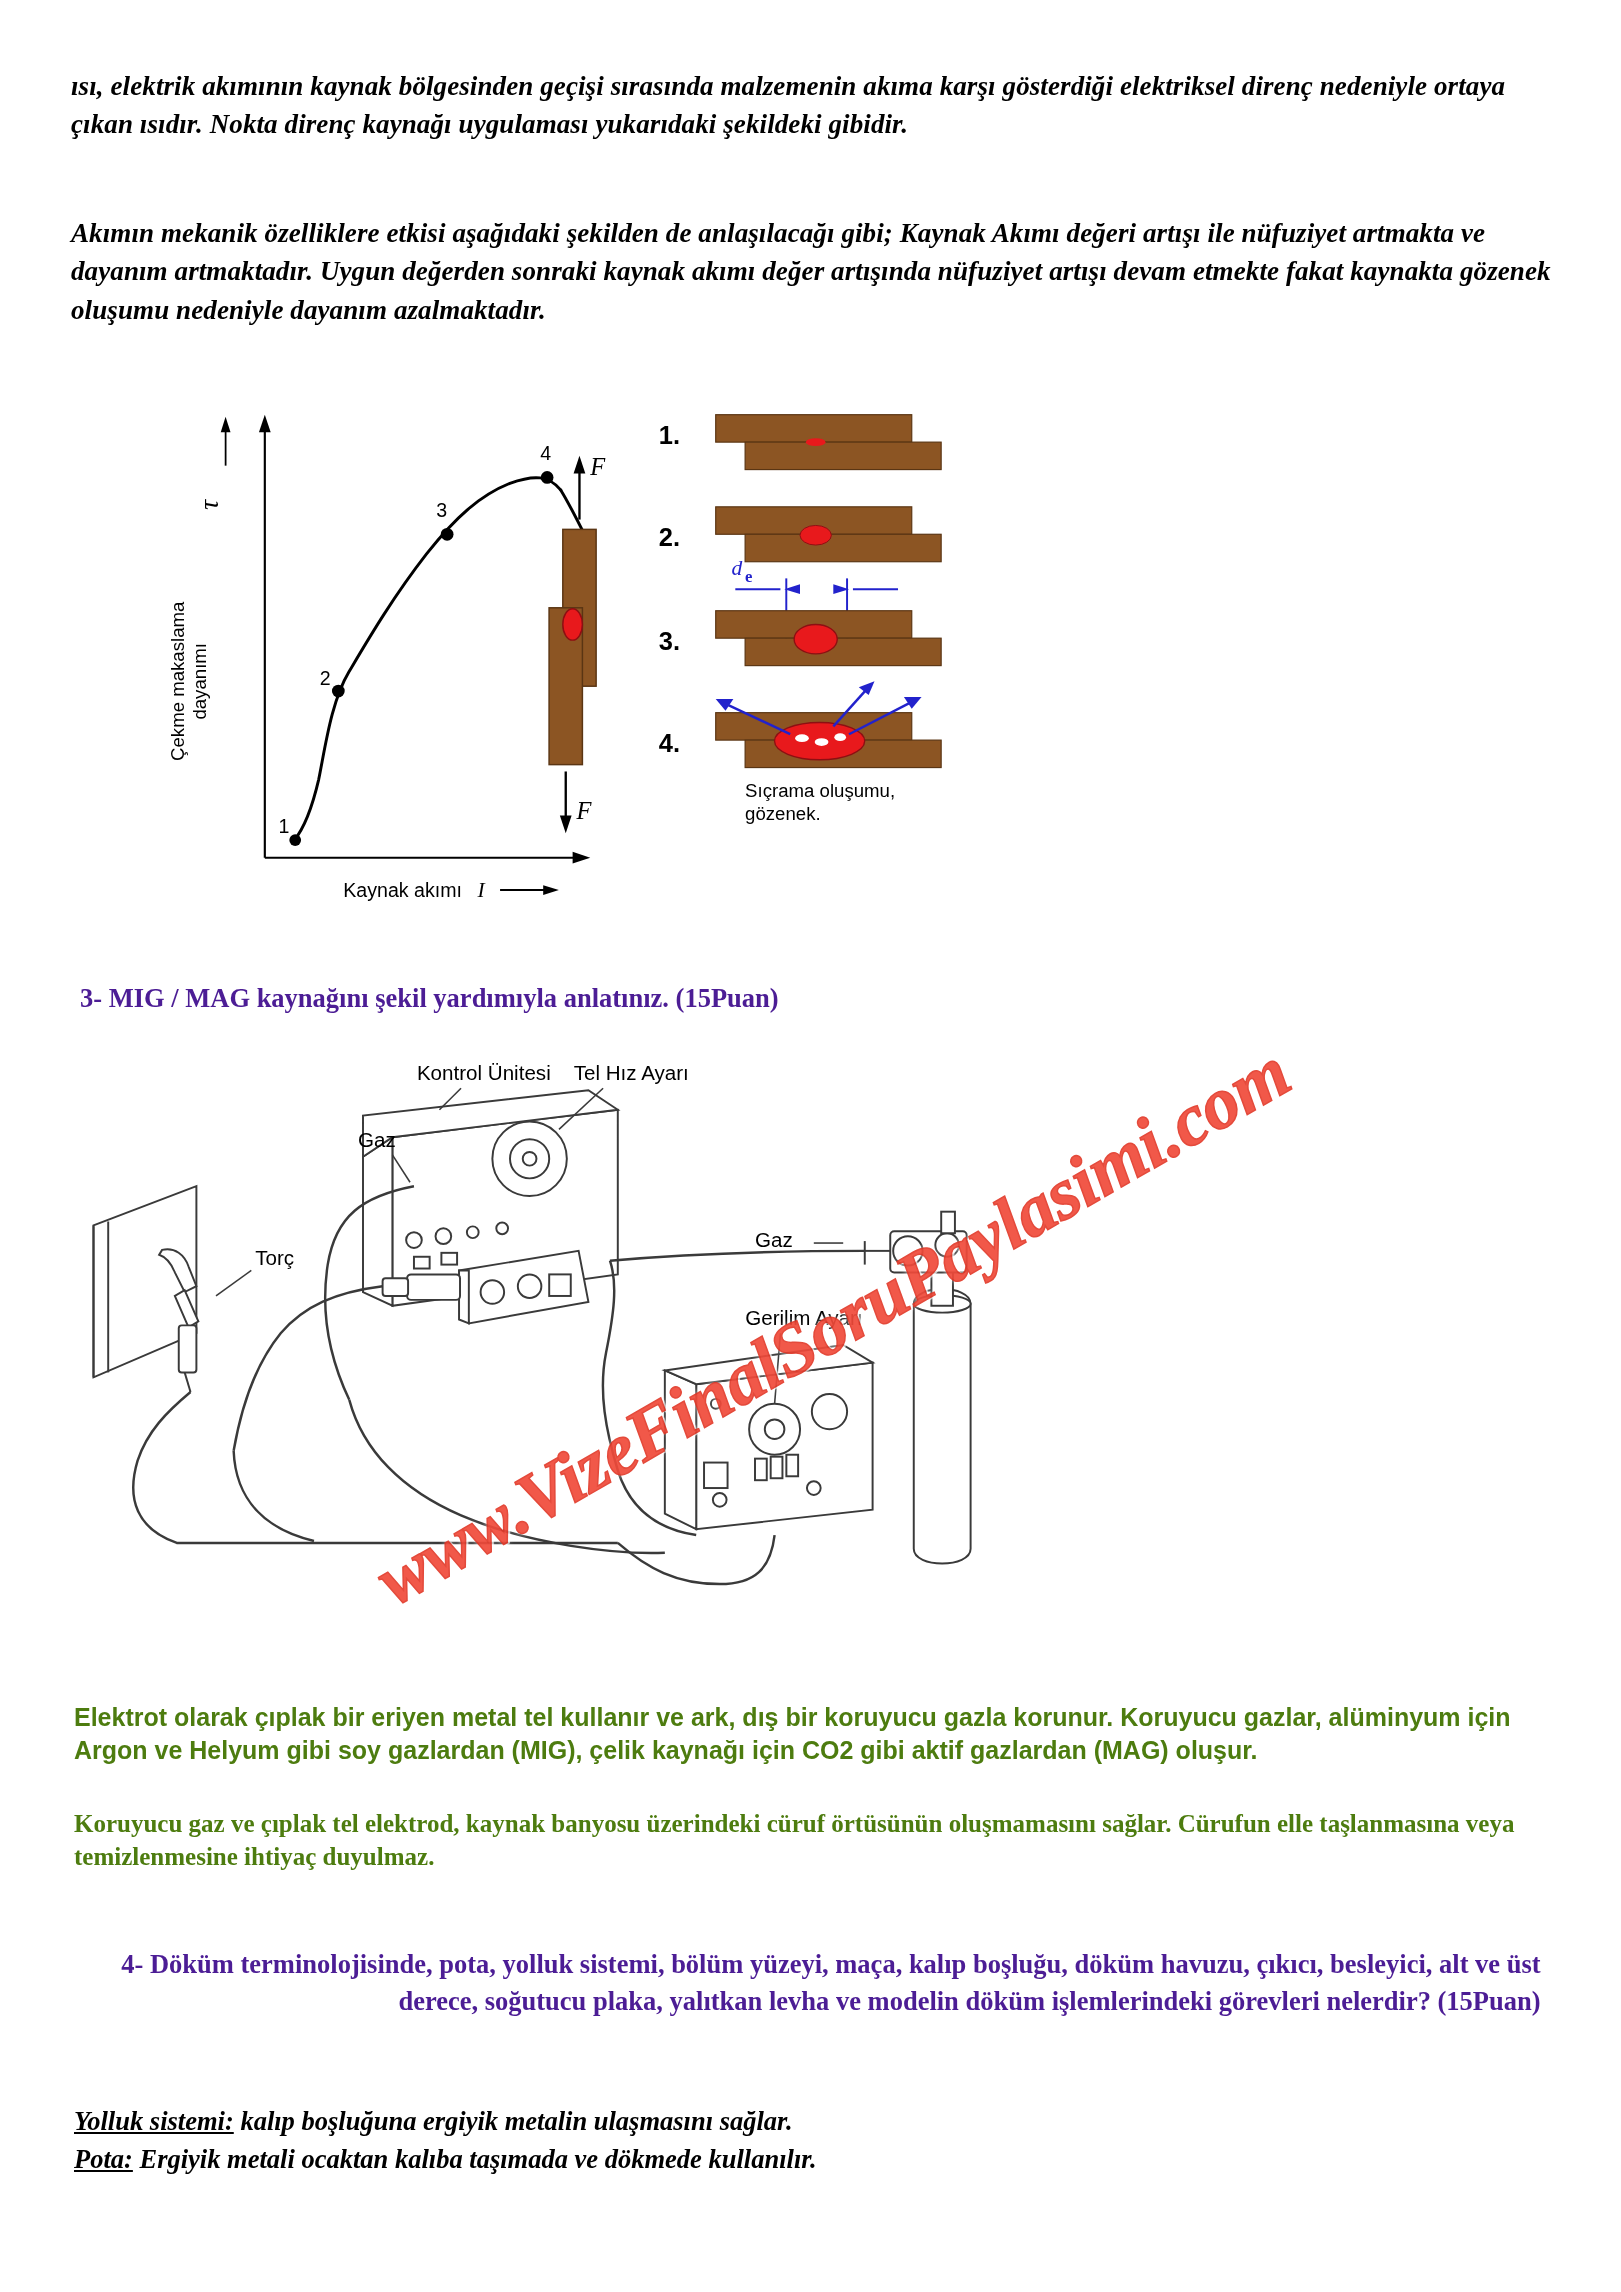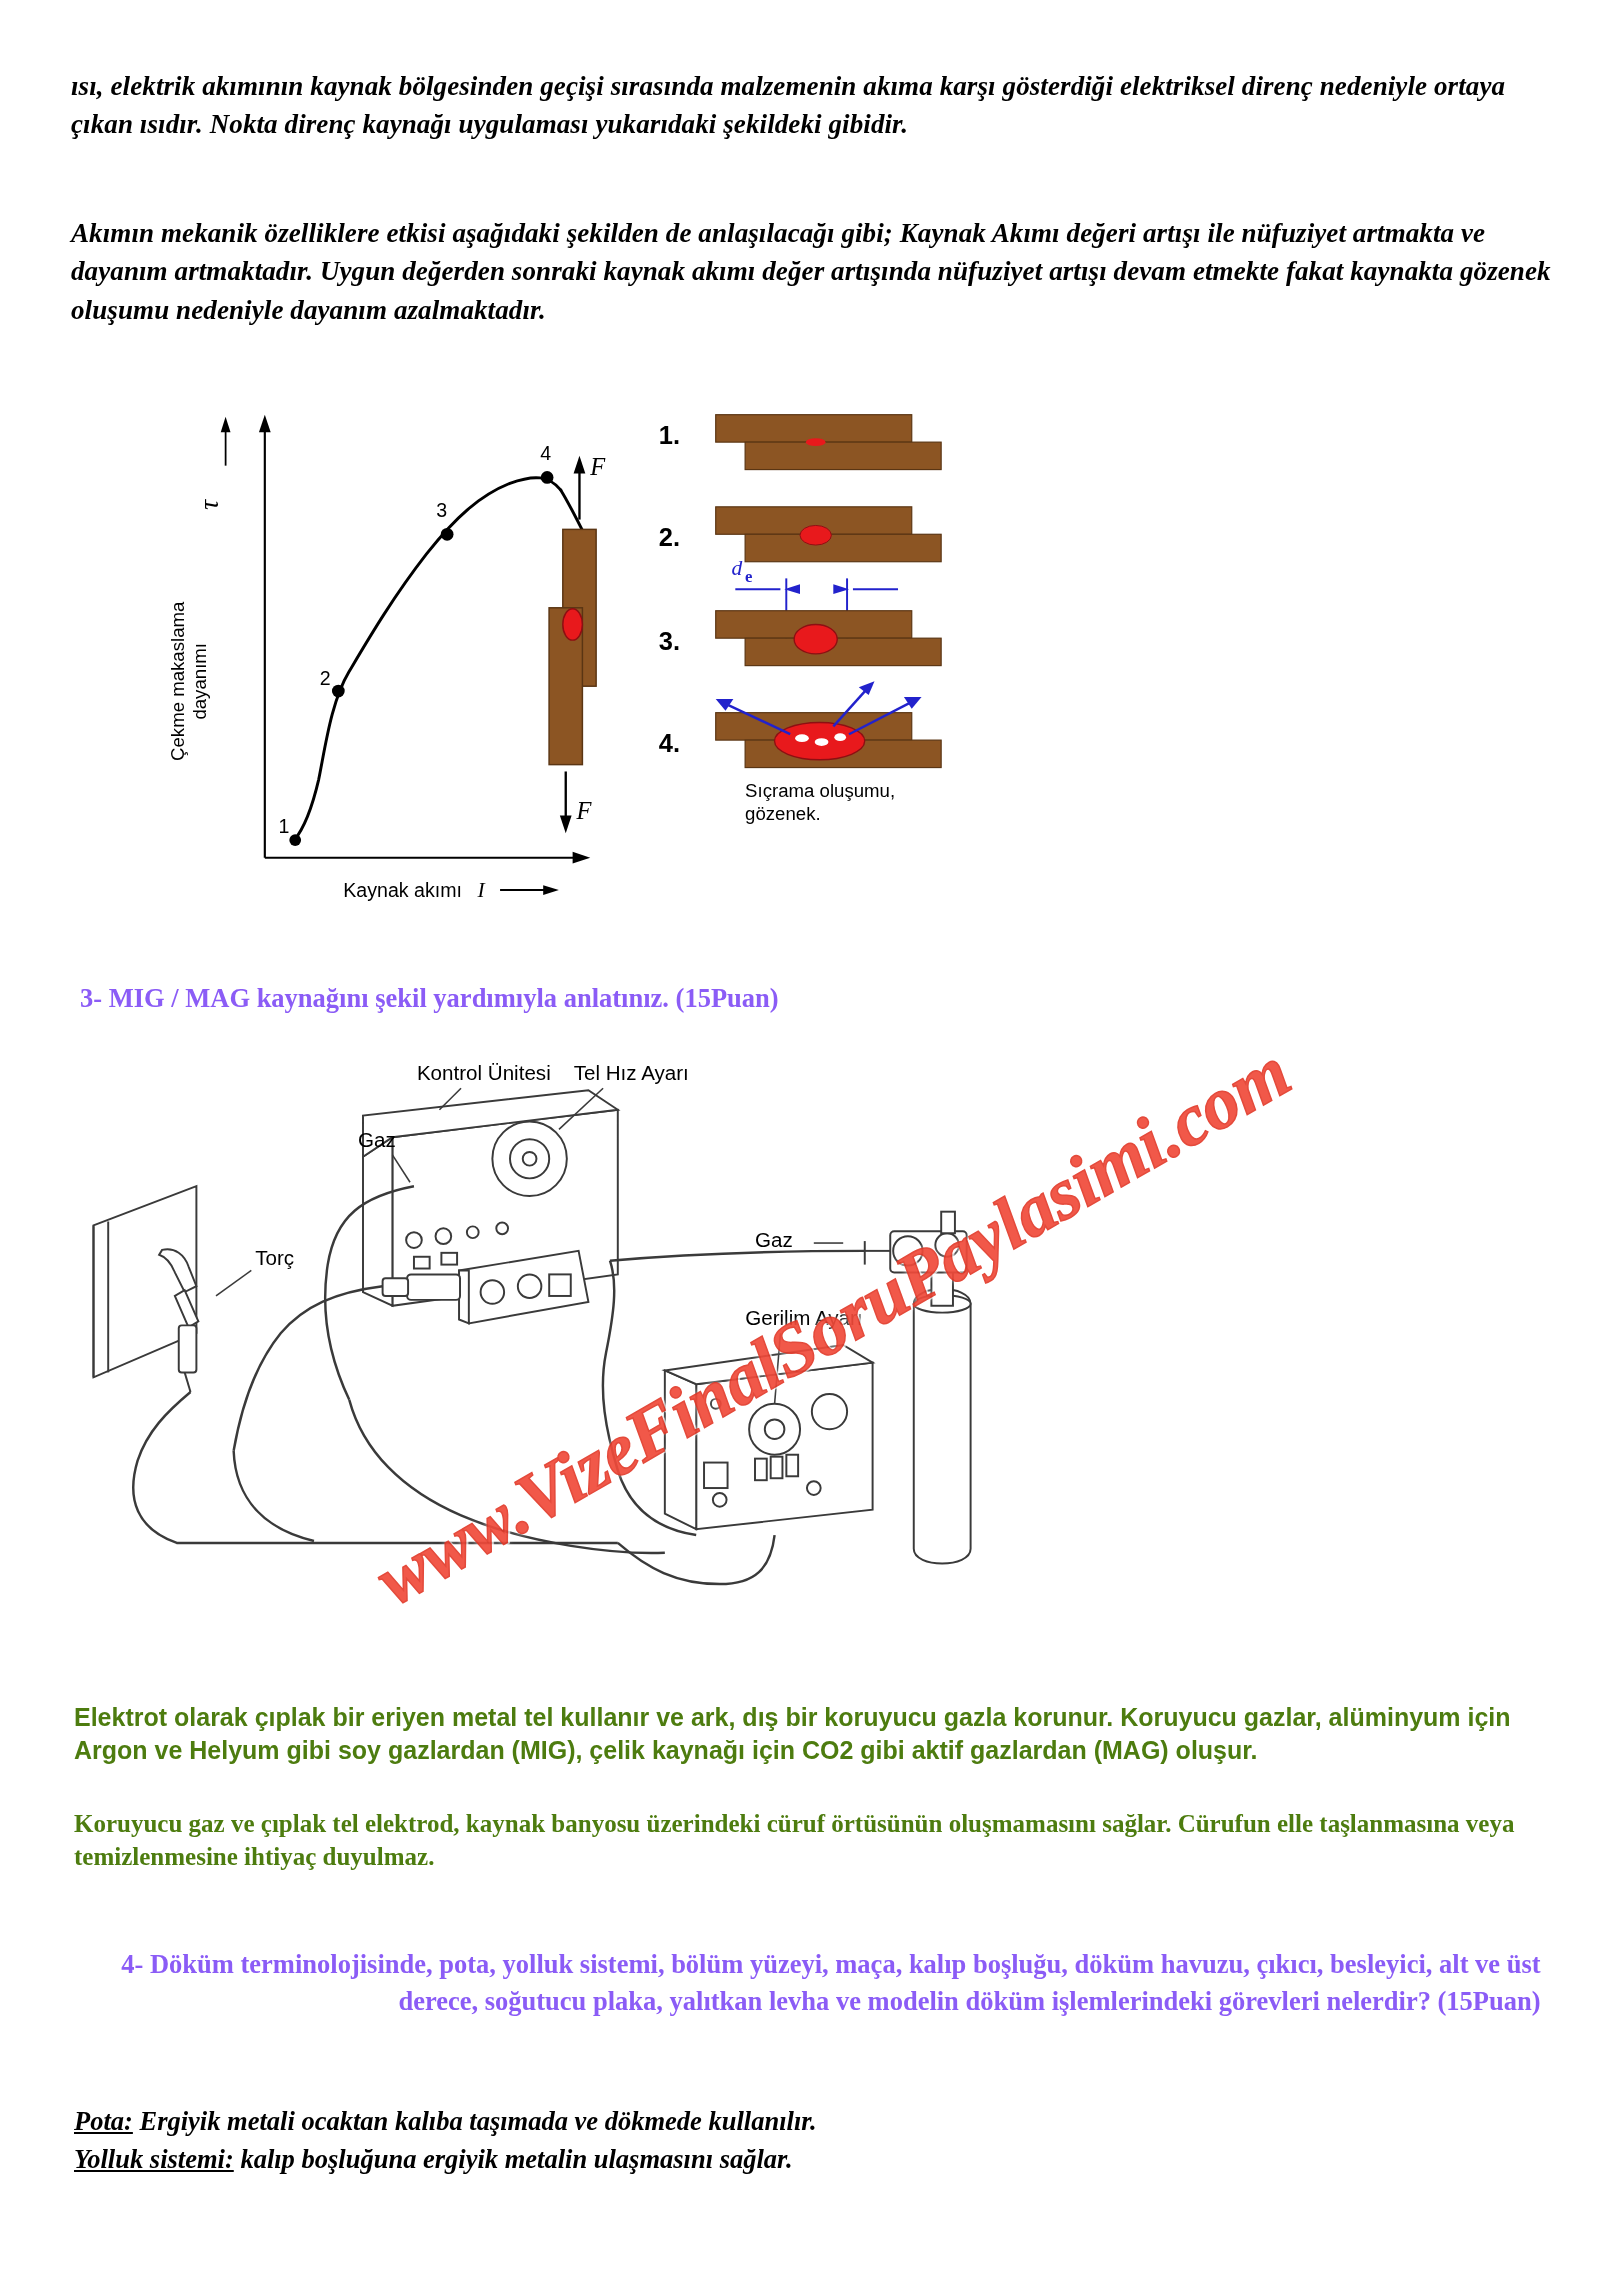--- a/index.html
+++ b/index.html
@@ -37,21 +37,21 @@
   }
   .para-1 { left: 71px; top: 67px; width: 1480px; }
   .para-2 { left: 71px; top: 214px; width: 1485px; }
 
   .q-red {
     position: absolute;
     font-family: "Liberation Serif", serif;
     font-weight: bold;
     font-size: 26.5px;
     line-height: 1.38;
-    color: #8b5cf6;
+    color: #4c1d95;
   }
   .q3 { left: 80px; top: 980px; width: 1078px; }
   .q4 { left: 98px; top: 1946px; width: 1421px; text-indent: -21.6px; padding-left: 21.6px; text-align: right; }
 
   .body-sans {
     position: absolute;
     font-family: "Liberation Sans", sans-serif;
     font-weight: bold;
     font-size: 25px;
     line-height: 1.30;
@@ -345,21 +345,21 @@
     <div class="wm-text">www.VizeFinalSoruPaylasimi.com</div>
   </div>
 
   <div class="body-sans b1">Elektrot olarak çıplak bir eriyen metal tel kullanır ve ark, dış bir koruyucu gazla korunur. Koruyucu gazlar, alüminyum için Argon ve Helyum gibi soy gazlardan (MIG), çelik kaynağı için CO2 gibi aktif gazlardan (MAG) oluşur.</div>
   <div class="body-sans b2">Koruyucu gaz ve çıplak tel elektrod, kaynak banyosu üzerindeki cüruf örtüsünün oluşmamasını sağlar. Cürufun elle taşlanmasına veya temizlenmesine ihtiyaç duyulmaz.</div>
 
   <div class="q-red q4">4-  Döküm terminolojisinde, pota, yolluk sistemi, bölüm yüzeyi, maça, kalıp boşluğu, döküm havuzu, çıkıcı, besleyici, alt ve üst derece, soğutucu plaka, yalıtkan levha ve modelin döküm işlemlerindeki görevleri nelerdir? (15Puan)</div>
 
   <div class="answers">
     <div>
+      <u>Yolluk sistemi:</u><span> kalıp boşluğuna ergiyik metalin ulaşmasını sağlar.</span>
+    </div>
+    <div>
       <u>Pota:</u><span> Ergiyik metali ocaktan kalıba taşımada ve dökmede kullanılır.</span>
     </div>
-    <div>
-      <u>Yolluk sistemi:</u><span> kalıp boşluğuna ergiyik metalin ulaşmasını sağlar.</span>
-    </div>
   </div>
 
 </div>
 
 
 </body></html>

